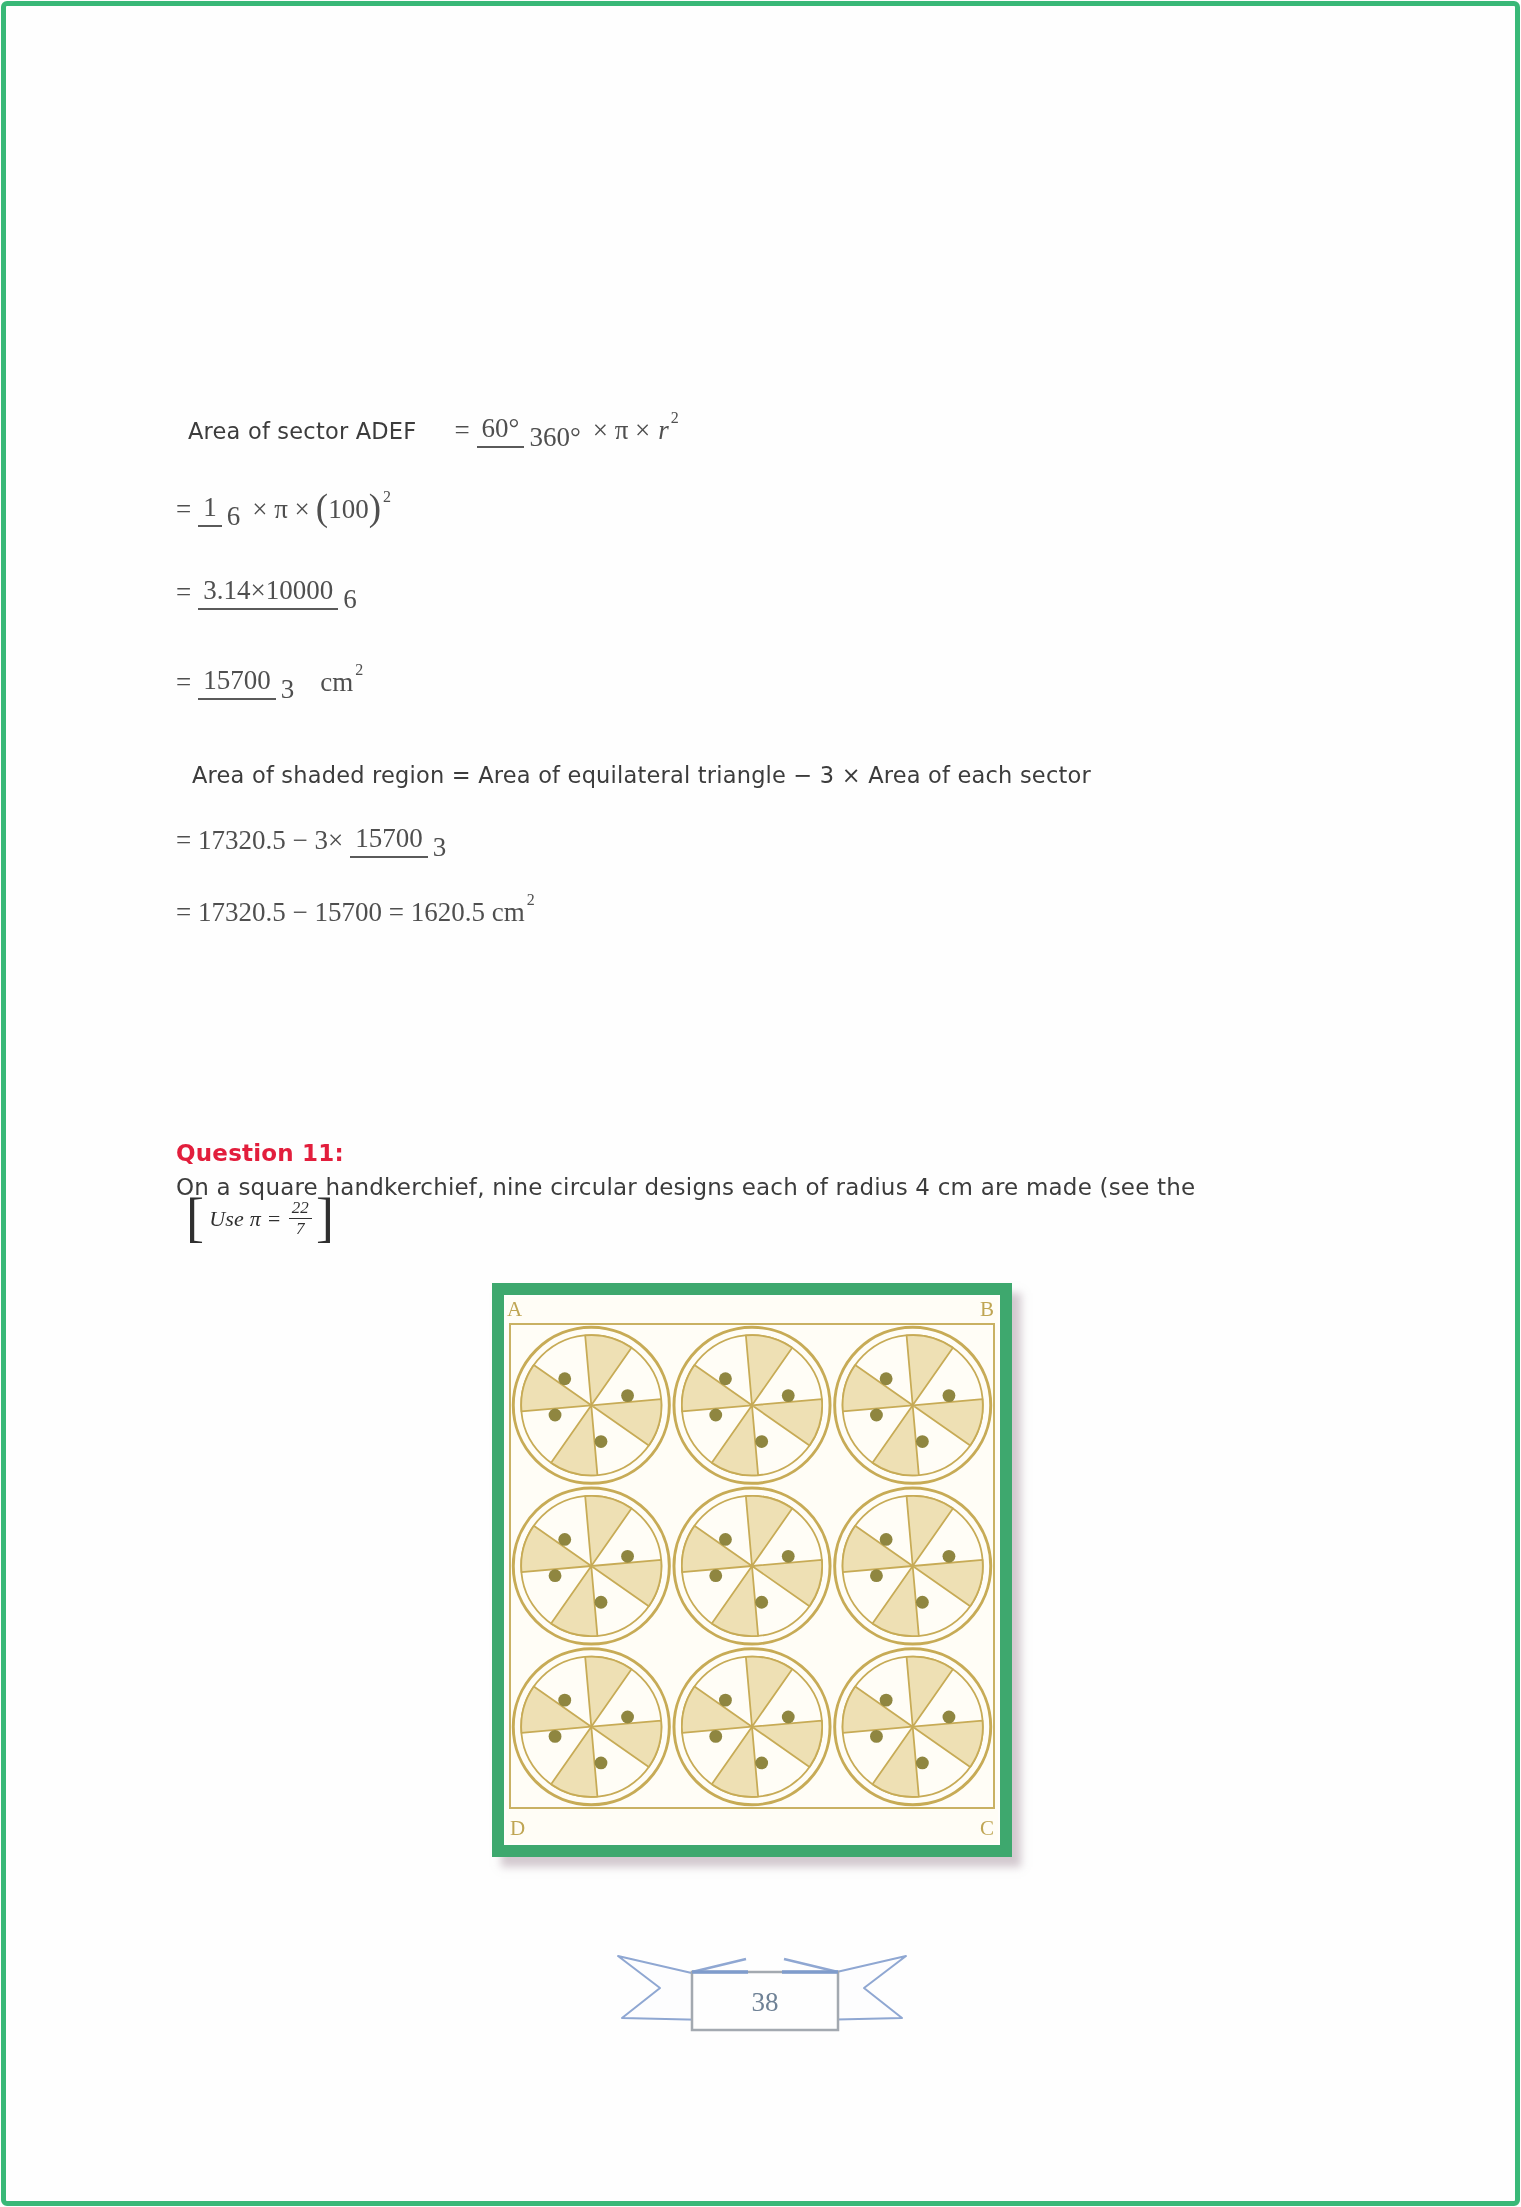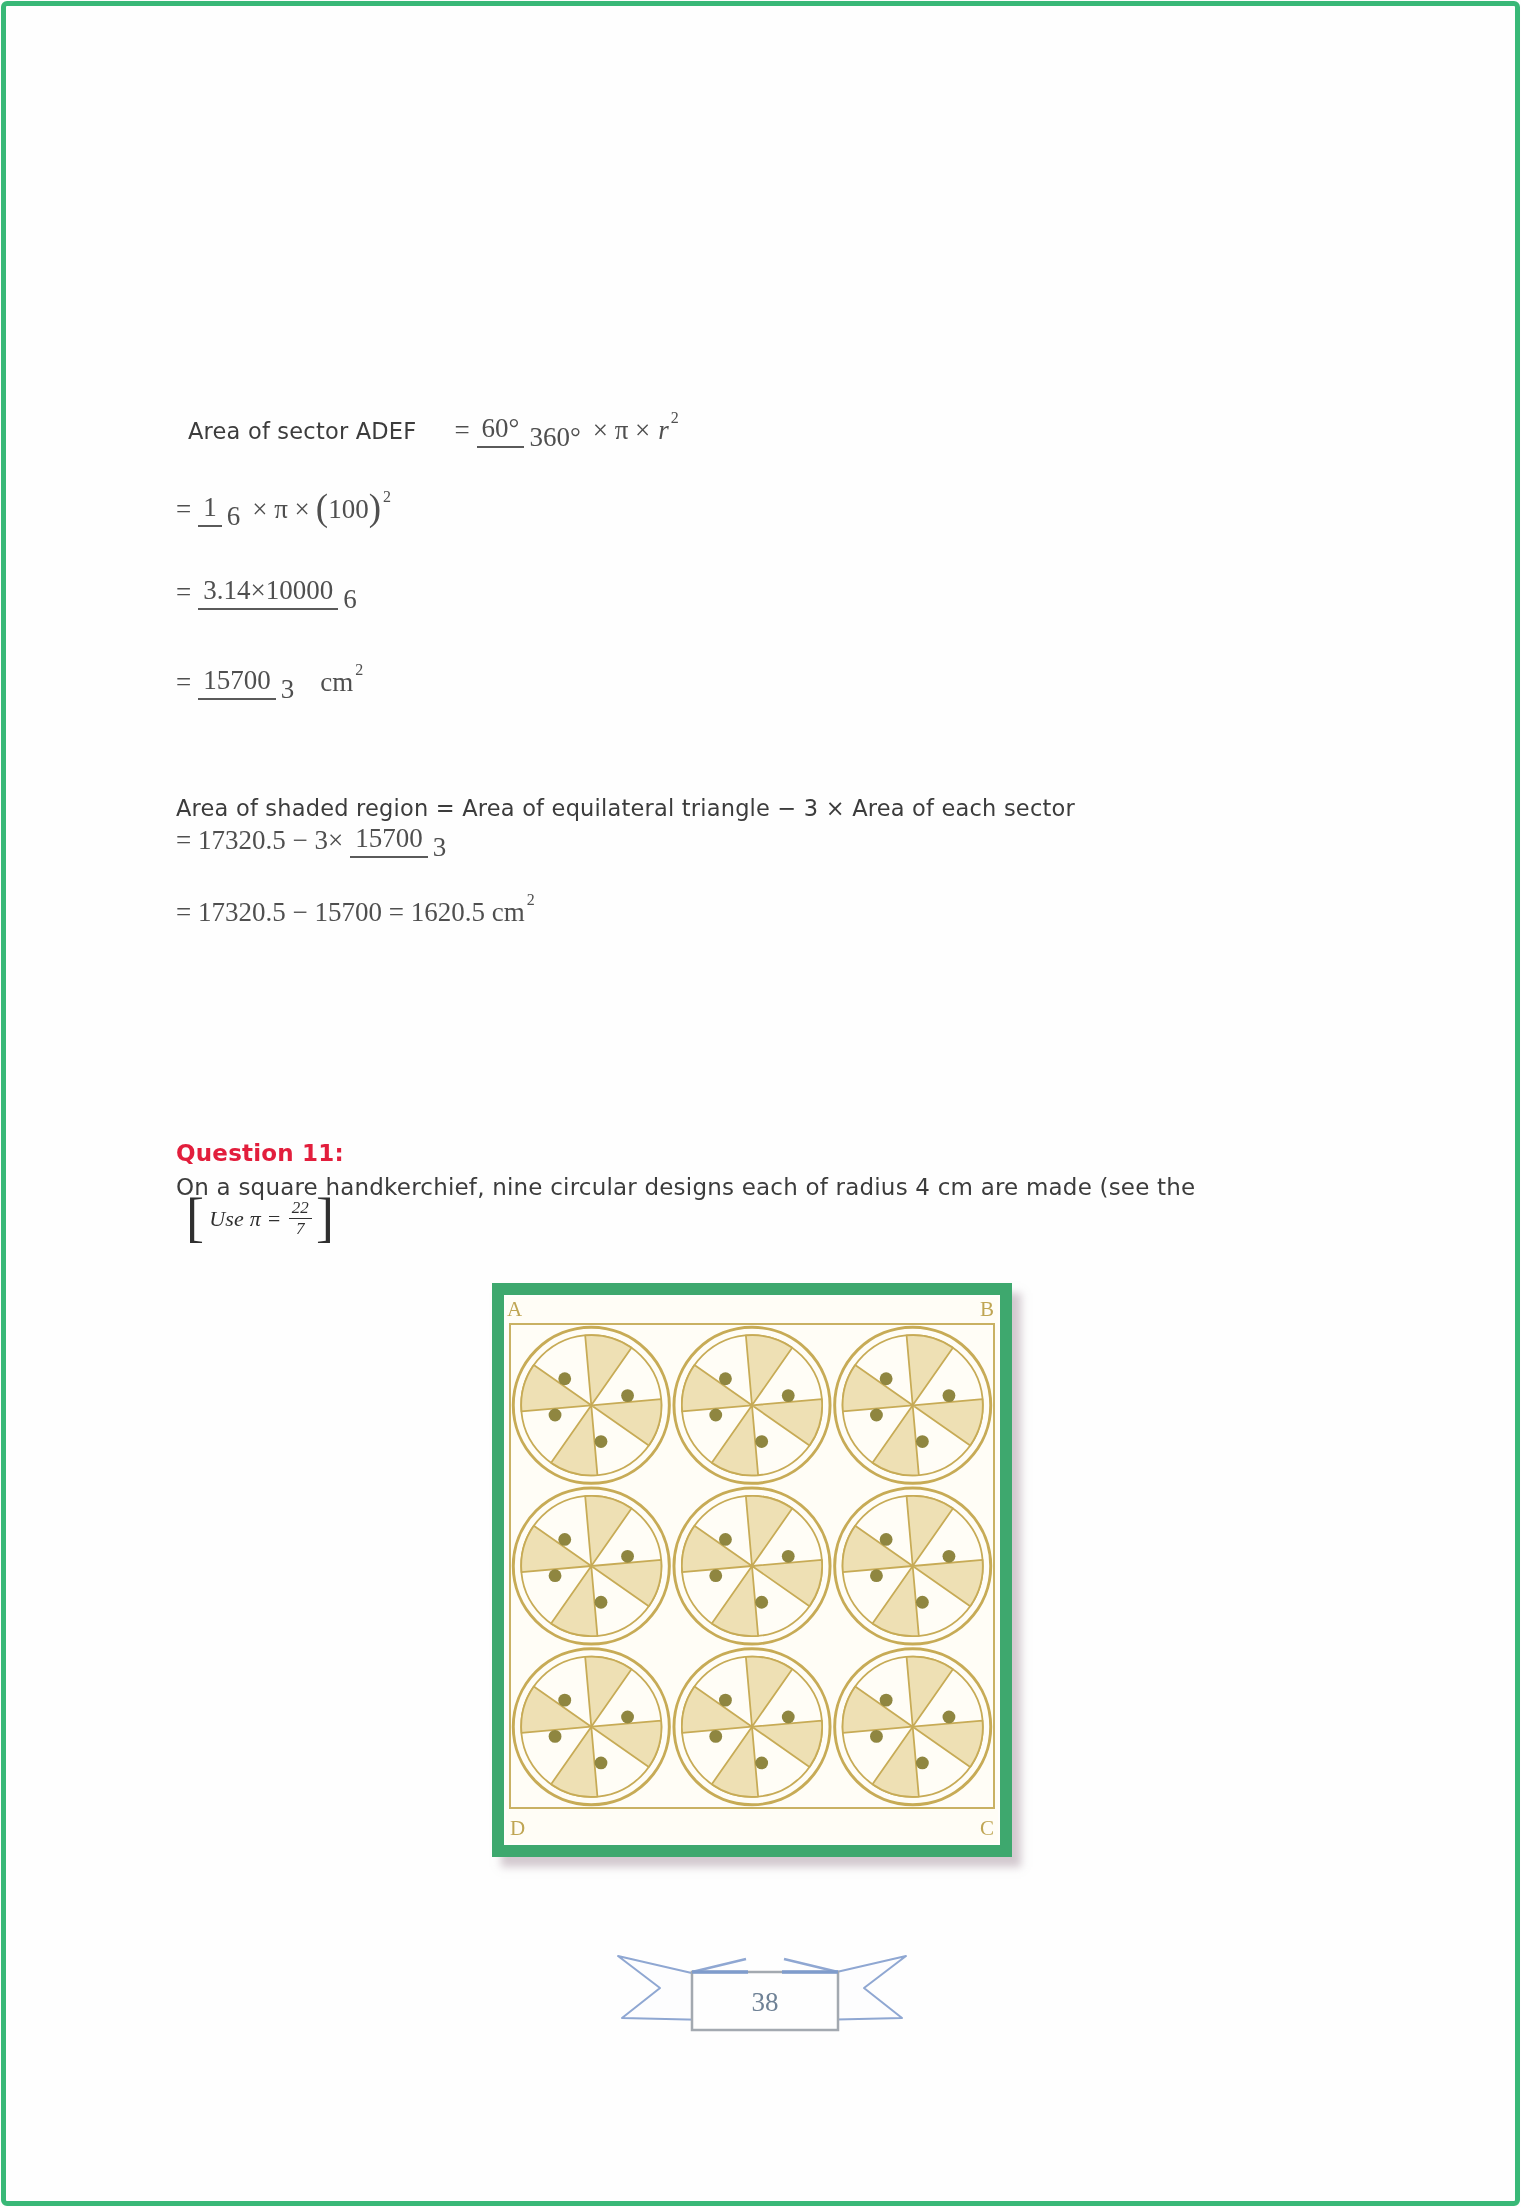--- a/index.html
+++ b/index.html
@@ -105,21 +105,21 @@
 <div class="frow" style="left:176px; top:660px;">
   <span class="serif-f">=</span>
   <span class="frac serif-f">
     <span class="fnum">15700</span>
     <span class="fden">3</span>
   </span>
   <span class="serif-f" style="margin-left:14px;">cm</span>
   <span class="serif-f fsup">2</span>
 </div>
 
-<div class="frow" style="left:176px; top:762px;margin-top:33px;">
+<div class="frow" style="left:192px; top:762px;">
   <span class="sans">Area of shaded region = Area of equilateral triangle − 3 × Area of each sector</span>
 </div>
 
 <div class="frow" style="left:176px; top:818px;">
   <span class="serif-f">= 17320.5 − 3×</span>
   <span class="frac serif-f">
     <span class="fnum">15700</span>
     <span class="fden">3</span>
   </span>
 </div>

